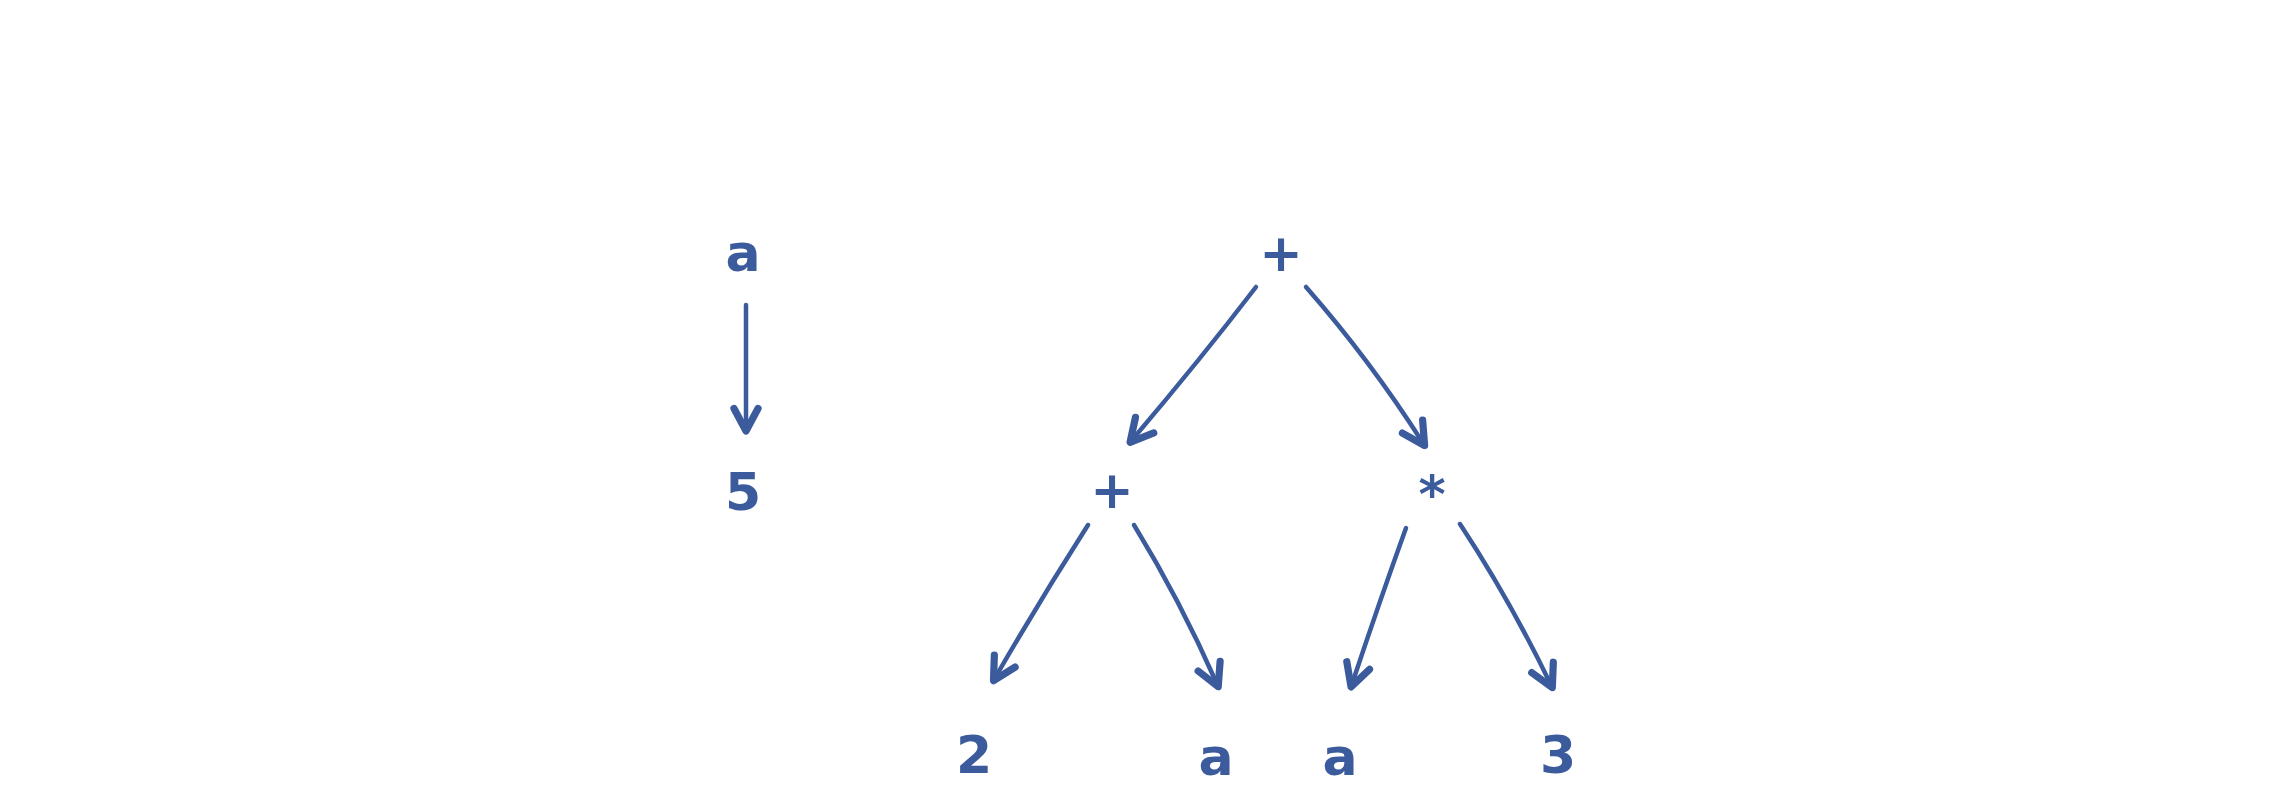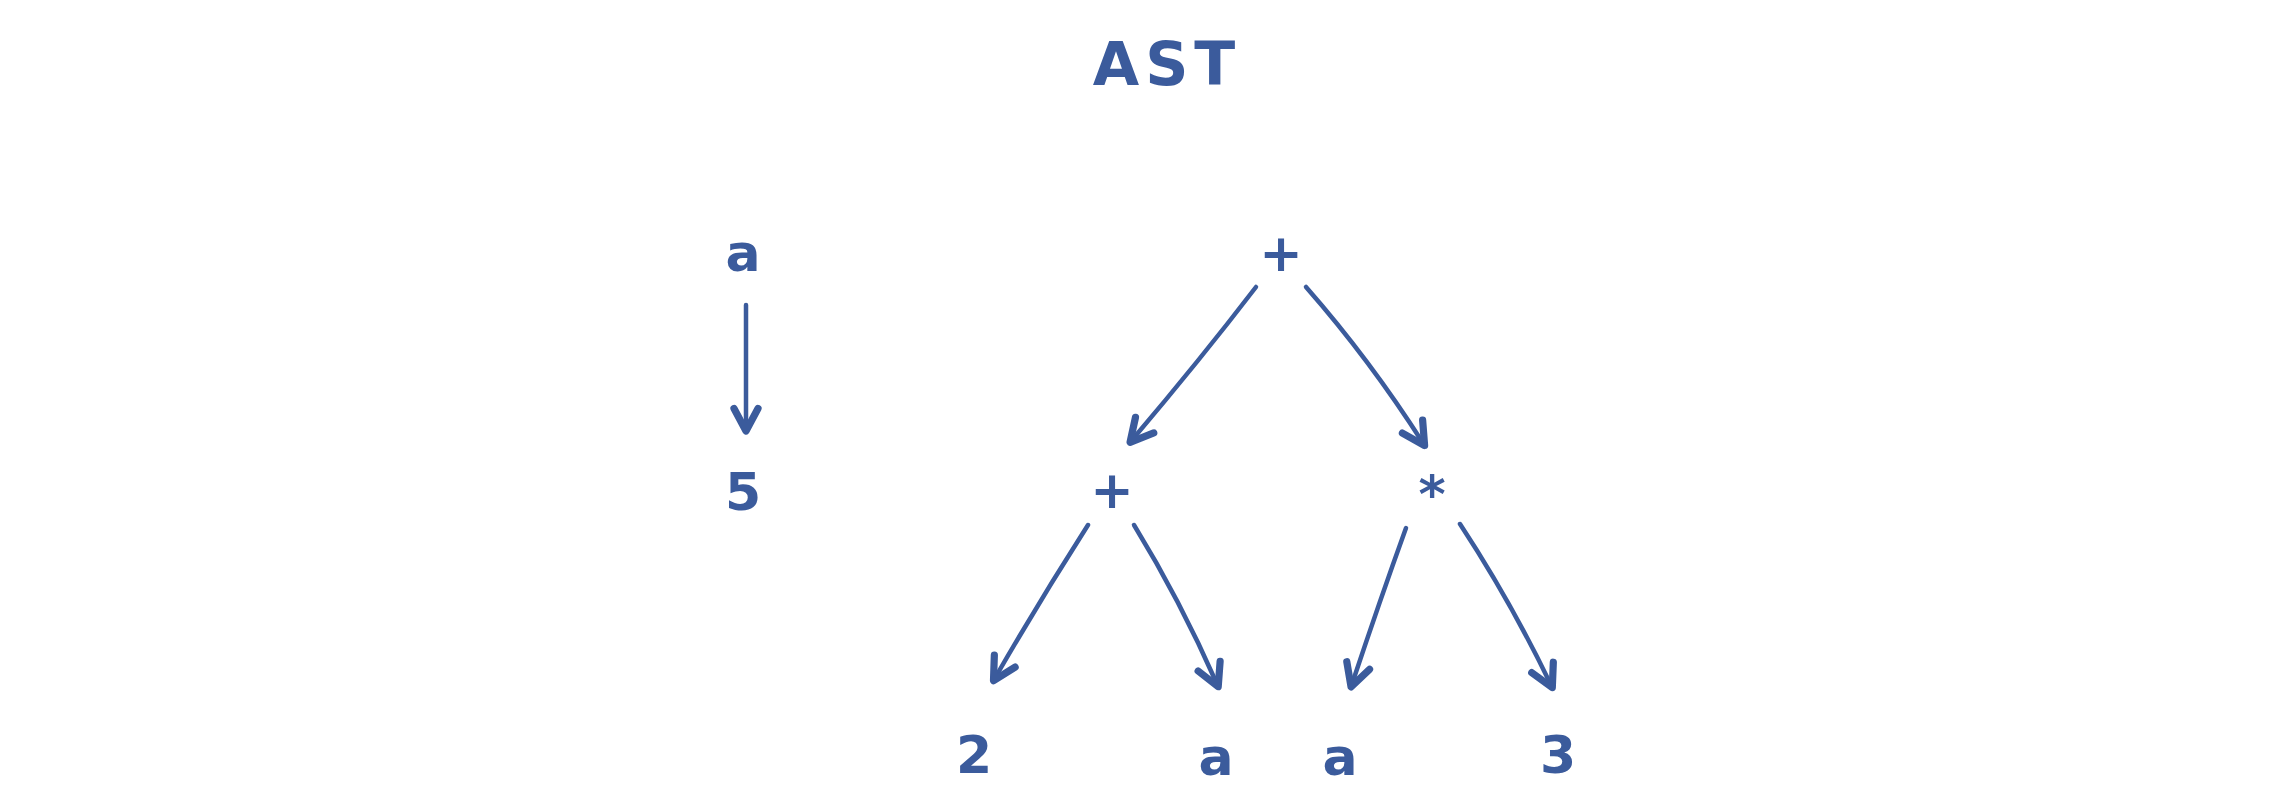--- a/index.html
+++ b/index.html
@@ -73,21 +73,20 @@
 
     <path class="edge" d="M1088,525 Q1040,600 995,678" marker-end="url(#arrow)"></path>
 
     <path class="edge" d="M1134,525 Q1180,600 1217,684" marker-end="url(#arrow)"></path>
 
     <path class="edge" d="M1406,528 Q1380,600 1352,684" marker-end="url(#arrow)"></path>
 
     <path class="edge" d="M1460,524 Q1510,600 1551,685" marker-end="url(#arrow)"></path>
   </svg>
 
-  <div class="label title" style="left:1167px; top:64px;">AST</div>
 
   <div class="label node" style="left:743px; top:253px;">a</div>
   <div class="label node" style="left:743px; top:492px;">5</div>
 
   <div class="label node" style="left:1281px; top:253px;">+</div>
 
   <div class="label node" style="left:1112px; top:490px;">+</div>
 
   <div class="label node" style="left:1432px; top:494px;">*</div>
 

